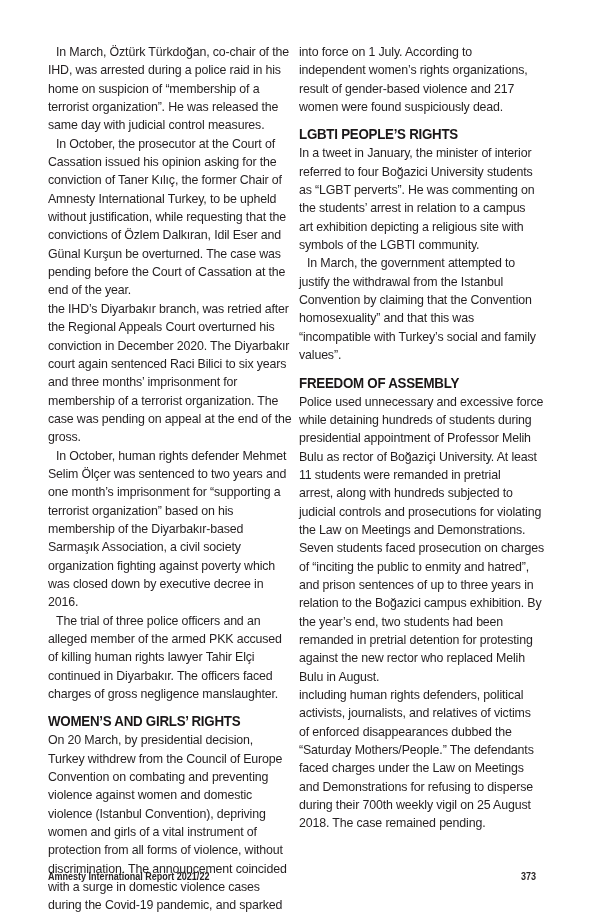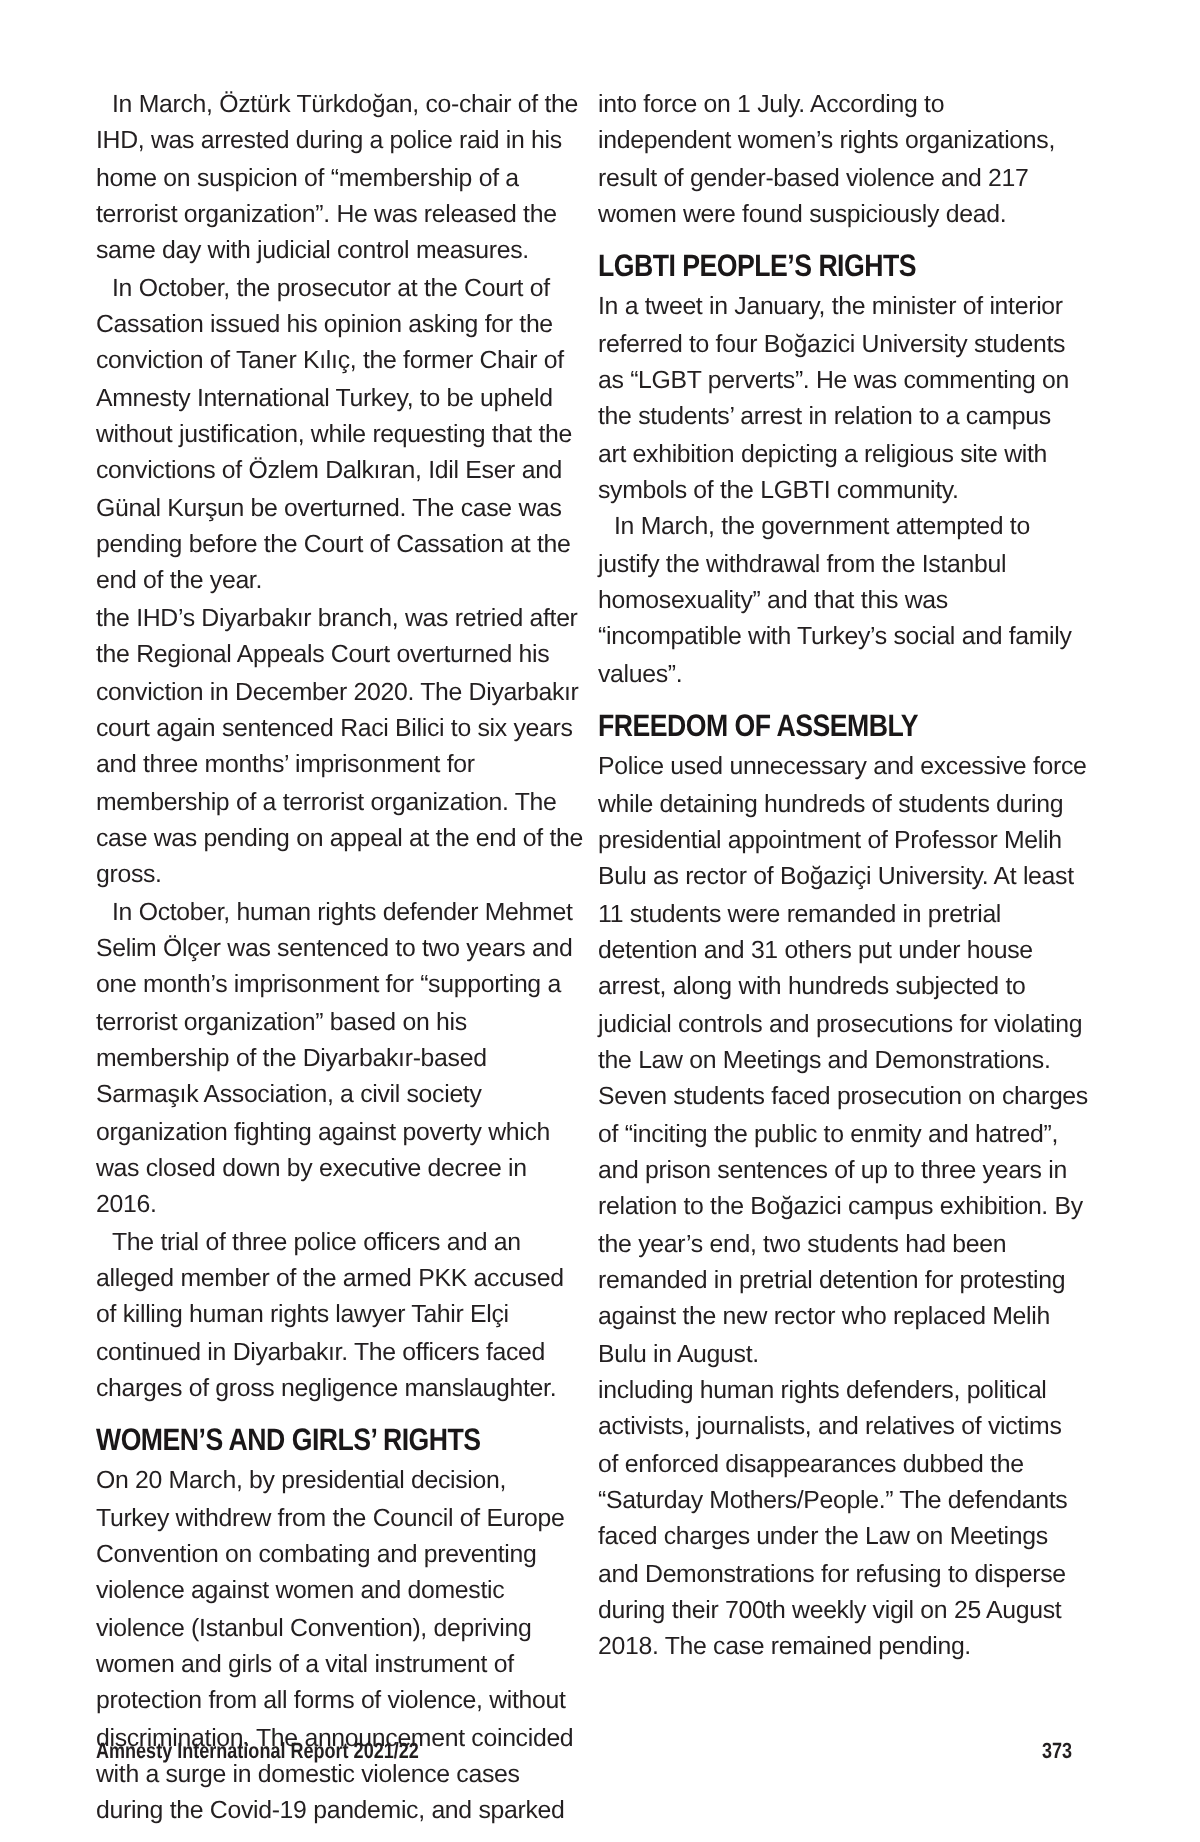--- a/index.html
+++ b/index.html
@@ -118,33 +118,33 @@
     <span class="line">In a tweet in January, the minister of interior</span>
     <span class="line">referred to four Boğazici University students</span>
     <span class="line">as “LGBT perverts”. He was commenting on</span>
     <span class="line">the students’ arrest in relation to a campus</span>
     <span class="line">art exhibition depicting a religious site with</span>
     <span class="line">symbols of the LGBTI community.</span>
   </div>
   <div>
     <span class="line indent">In March, the government attempted to</span>
     <span class="line">justify the withdrawal from the Istanbul</span>
+    <span class="line">Convention by claiming that the Convention</span>
     <span class="line">homosexuality” and that this was</span>
     <span class="line">“incompatible with Turkey’s social and family</span>
     <span class="line">values”.</span>
   </div>
 
   <div class="heading">FREEDOM OF ASSEMBLY</div>
   <div>
     <span class="line">Police used unnecessary and excessive force</span>
     <span class="line">while detaining hundreds of students during</span>
     <span class="line">presidential appointment of Professor Melih</span>
     <span class="line">Bulu as rector of Boğaziçi University. At least</span>
     <span class="line">11 students were remanded in pretrial</span>
-    <span class="line">detention and 31 others put under house</span>
     <span class="line">arrest, along with hundreds subjected to</span>
     <span class="line">judicial controls and prosecutions for violating</span>
     <span class="line">the Law on Meetings and Demonstrations.</span>
     <span class="line">Seven students faced prosecution on charges</span>
     <span class="line">of “inciting the public to enmity and hatred”,</span>
     <span class="line">and prison sentences of up to three years in</span>
     <span class="line">relation to the Boğazici campus exhibition. By</span>
     <span class="line">the year’s end, two students had been</span>
     <span class="line">remanded in pretrial detention for protesting</span>
     <span class="line">against the new rector who replaced Melih</span>

